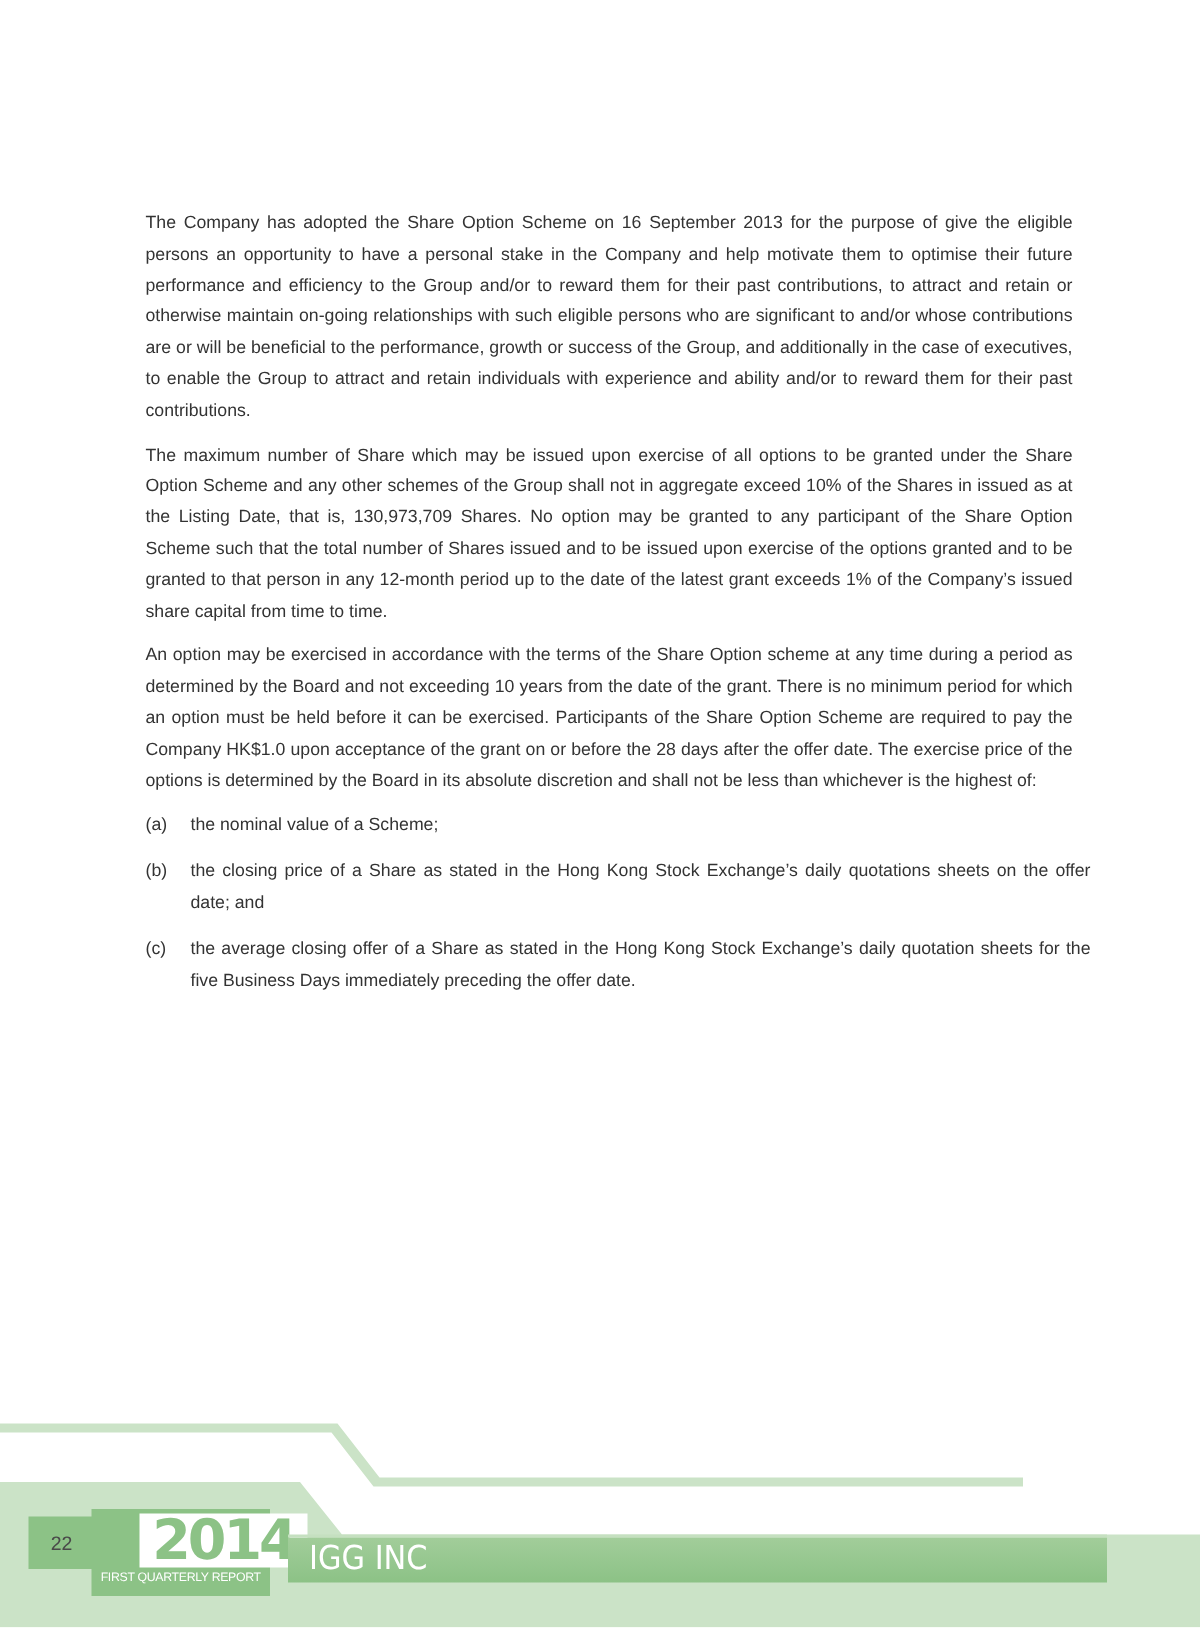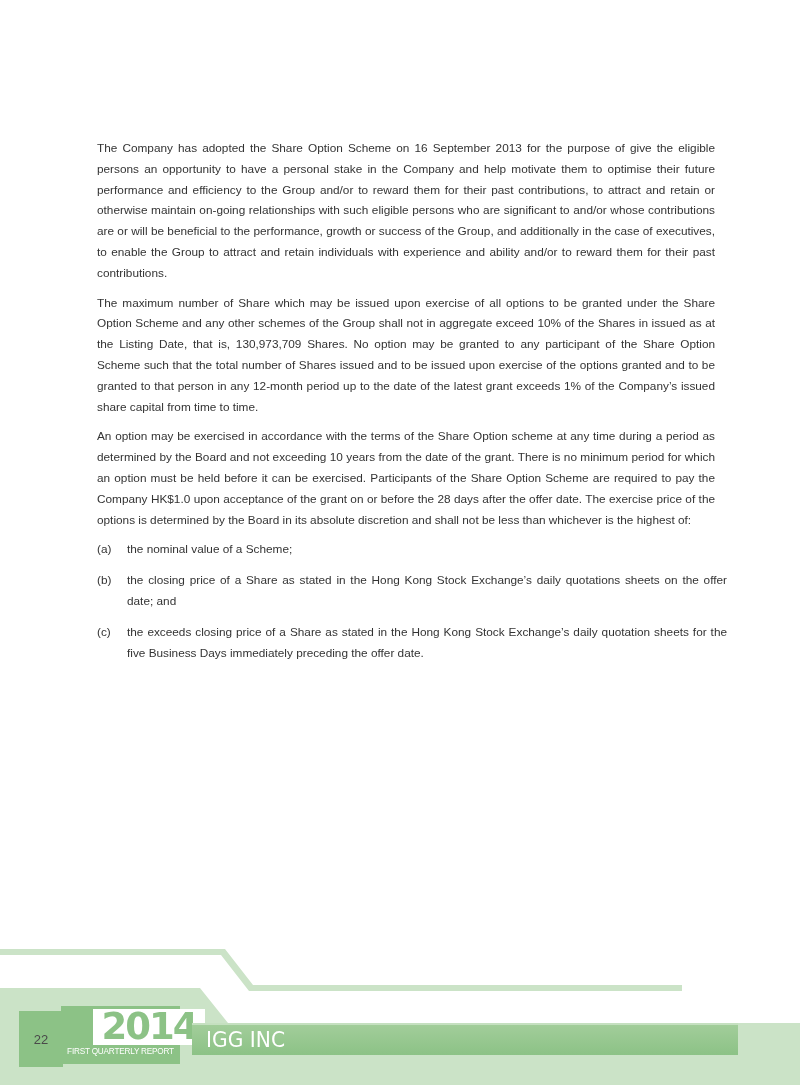--- a/index.html
+++ b/index.html
@@ -24,21 +24,21 @@
     .li {
       display: flex; font-size: 11.8px; line-height: 20.8px; margin-bottom: 10px; color: #333;
     }
     .li .marker { width: 30px; flex: 0 0 30px; }
     .li .text { flex: 1; text-align: justify; }
 
     
     .footer { position: absolute; left: 0; top: 930px; width: 800px; height: 155px; }
     .footer svg { position: absolute; left: 0; top: 0; }
     .page-num-box {
-      position: absolute; left: 19px; top: 1011px; width: 44px; height: 56px;
+      position: absolute; left: 19px; top: 1011px; width: 44px; height: 35px;
       background: #8cc286; display: flex; align-items: center; justify-content: center;
     }
     .page-num { font-size: 13px; color: #4a4a4a; }
     .logo-box {
       position: absolute; left: 61px; top: 1006px; width: 119px; height: 58px;
       background: #8cc286;
     }
     .logo-inner {
       position: absolute; left: 4px; top: 3px; width: 112px; height: 36px;
       background: #ffffff; display: flex; align-items: center; justify-content: center; margin-left: 28px;
@@ -74,21 +74,21 @@
     <div class="li">
       <span class="marker">(a)</span>
       <span class="text">the nominal value of a Scheme;</span>
     </div>
     <div class="li">
       <span class="marker">(b)</span>
       <span class="text">the closing price of a Share as stated in the Hong Kong Stock Exchange’s daily quotations sheets on the offer date; and</span>
     </div>
     <div class="li">
       <span class="marker">(c)</span>
-      <span class="text">the exceeds closing price of a Share as stated in the Hong Kong Stock Exchange’s daily quotation sheets for the five Business Days immediately preceding the offer date.</span>
+      <span class="text">the average closing offer of a Share as stated in the Hong Kong Stock Exchange’s daily quotation sheets for the five Business Days immediately preceding the offer date.</span>
     </div>
   </div>
 </div>
 
 <div class="footer">
   <svg width="800" height="155" viewBox="0 0 800 155">
 
     <polygon points="0,19 225,19 253,55 682,55 682,61 249,61 221,25 0,25" fill="#cbe3c7"></polygon>
 
     <polygon points="0,58 200,58 228,93 800,93 800,155 0,155" fill="#cbe3c7"></polygon>

